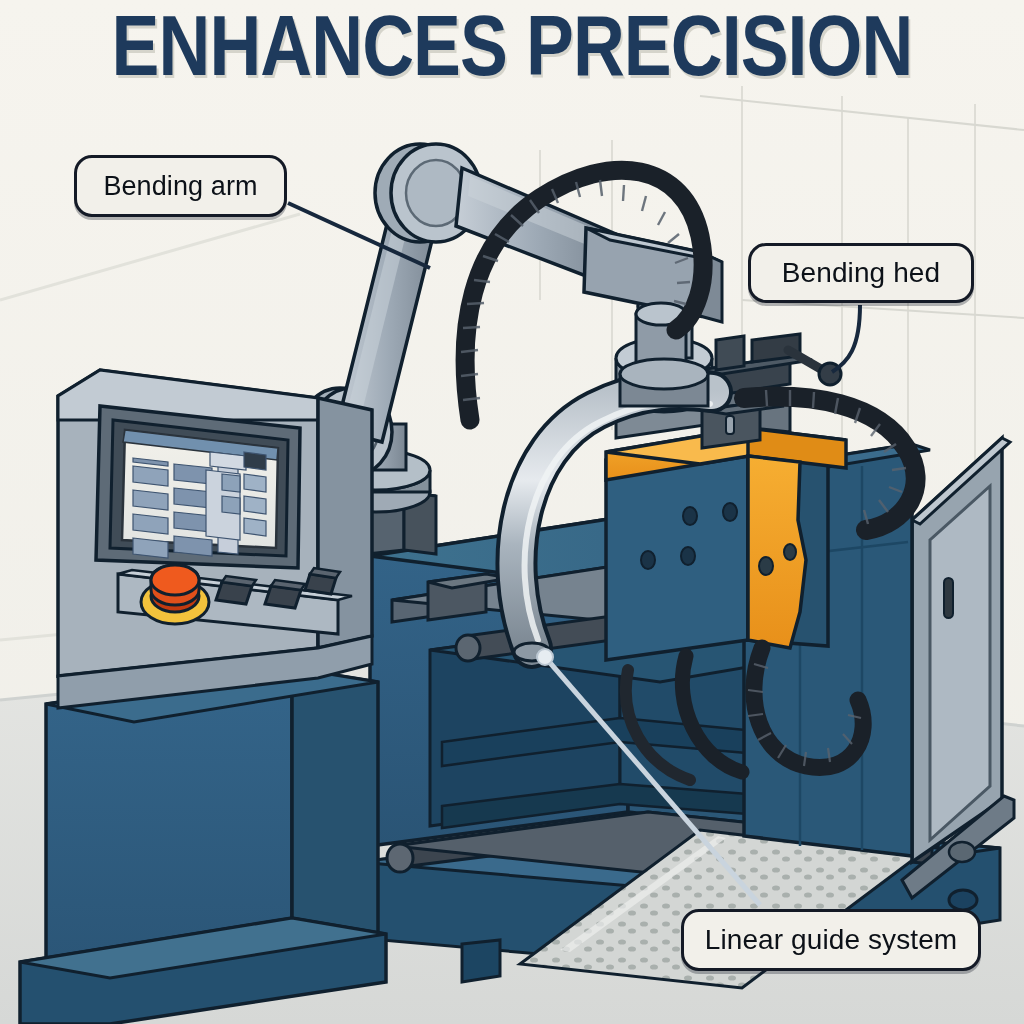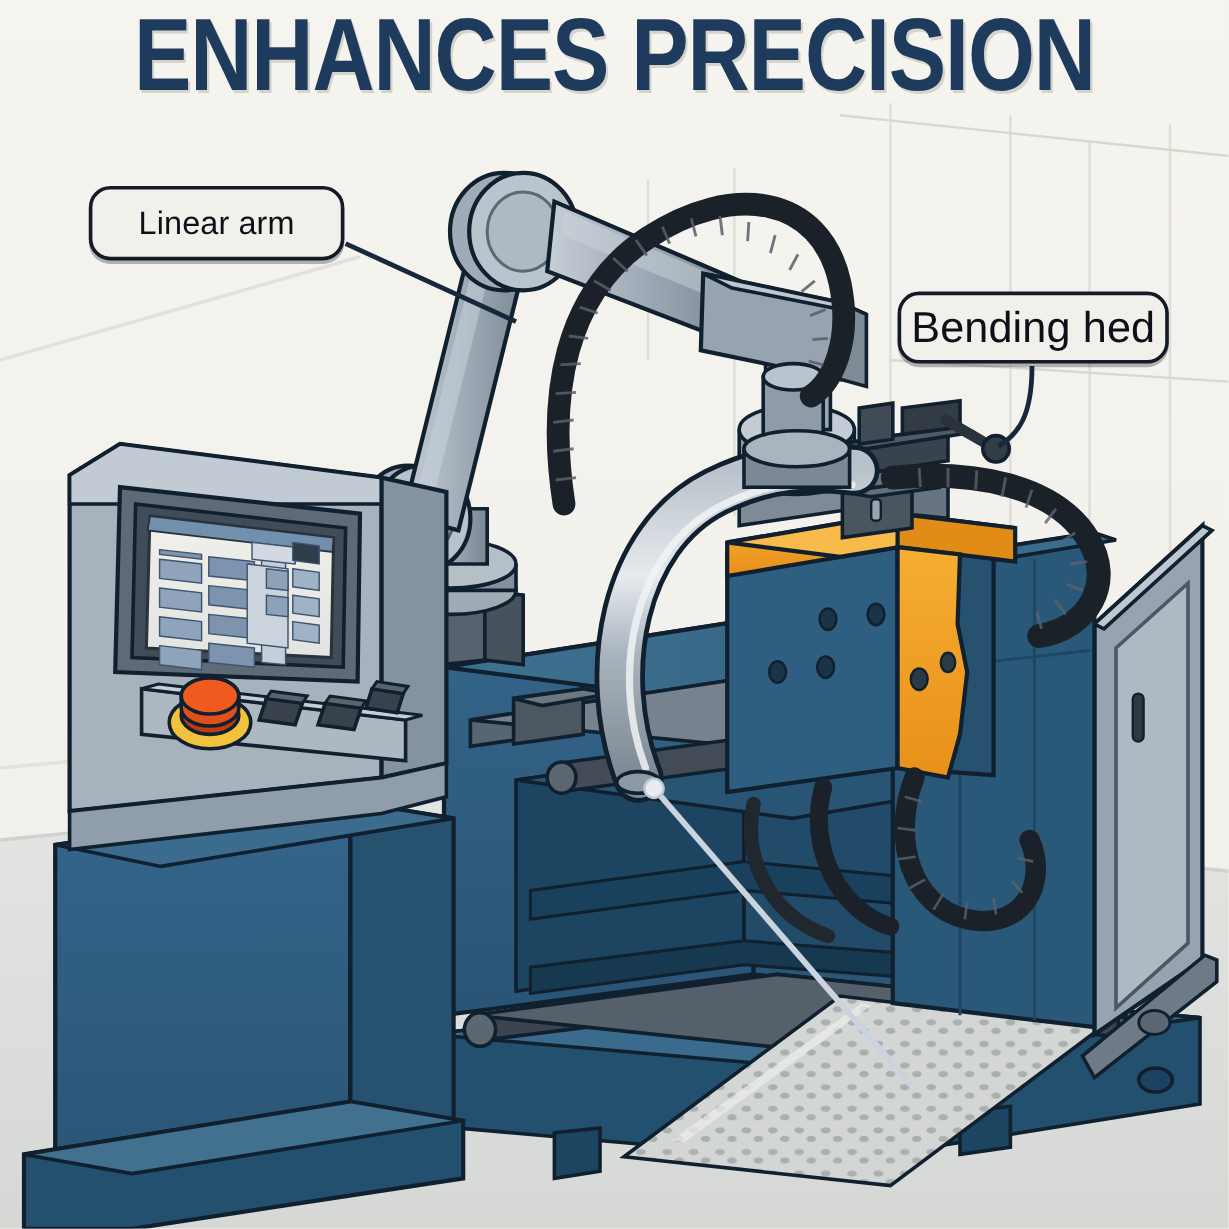--- a/index.html
+++ b/index.html
@@ -27,21 +27,21 @@
     color:#0C1118;
     font-family:"Liberation Sans", sans-serif;
     font-size:27px;
     letter-spacing:.1px;
     white-space:nowrap;
     box-shadow:0 3px 0 rgba(15,22,35,.30);
     padding:0 16px;
     box-sizing:border-box;
   }
   #pill-control-arm{left:74px;  top:155px; width:213px; height:62px; font-size:27px;}
-  #pill-bending-head{left:748px;top:243px; width:226px; height:60px; font-size:36px;}
+  #pill-bending-head{left:748px;top:243px; width:226px; height:60px; font-size:28px;}
   #pill-linear-guide{left:681px;top:909px; width:300px; height:62px; font-size:28px;}
 
   
   #title{
     position:absolute;left:0;top:2px;width:1024px;
     text-align:center;
     font-family:"Liberation Sans", sans-serif;
     font-weight:bold;
     font-size:78px;
     letter-spacing:-1px;
@@ -428,18 +428,19 @@
     <g>
       <path d="M288 203 L430 268" fill="none" stroke="#17283D" stroke-width="4"></path>
       <path d="M860 305 C860 348 848 362 832 372" fill="none" stroke="#17283D" stroke-width="4"></path>
       <path d="M545 657 L760 905" fill="none" stroke="#C9D4DE" stroke-width="5"></path>
       <circle cx="545" cy="657" r="8" fill="#E6ECF1" stroke="#BCC8D3" stroke-width="2"></circle>
     </g>
   </svg>
 
   <div id="title">ENHANCES PRECISION</div>
 
-  <div class="pill" id="pill-control-arm">Linear arm</div>
+  <div class="pill" id="pill-control-arm">Bending arm</div>
 
   <div class="pill" id="pill-bending-head">Bending hed</div>
 
+  <div class="pill" id="pill-linear-guide">Linear guide system</div>
 
 </div>
 
 </body></html>

